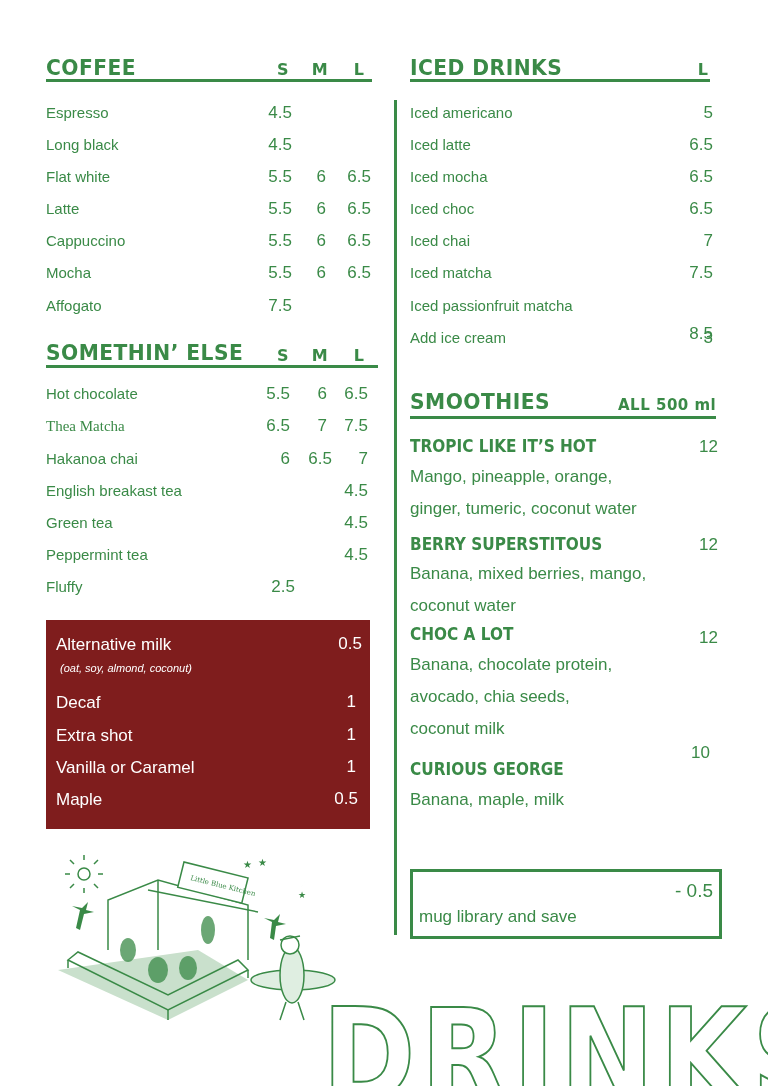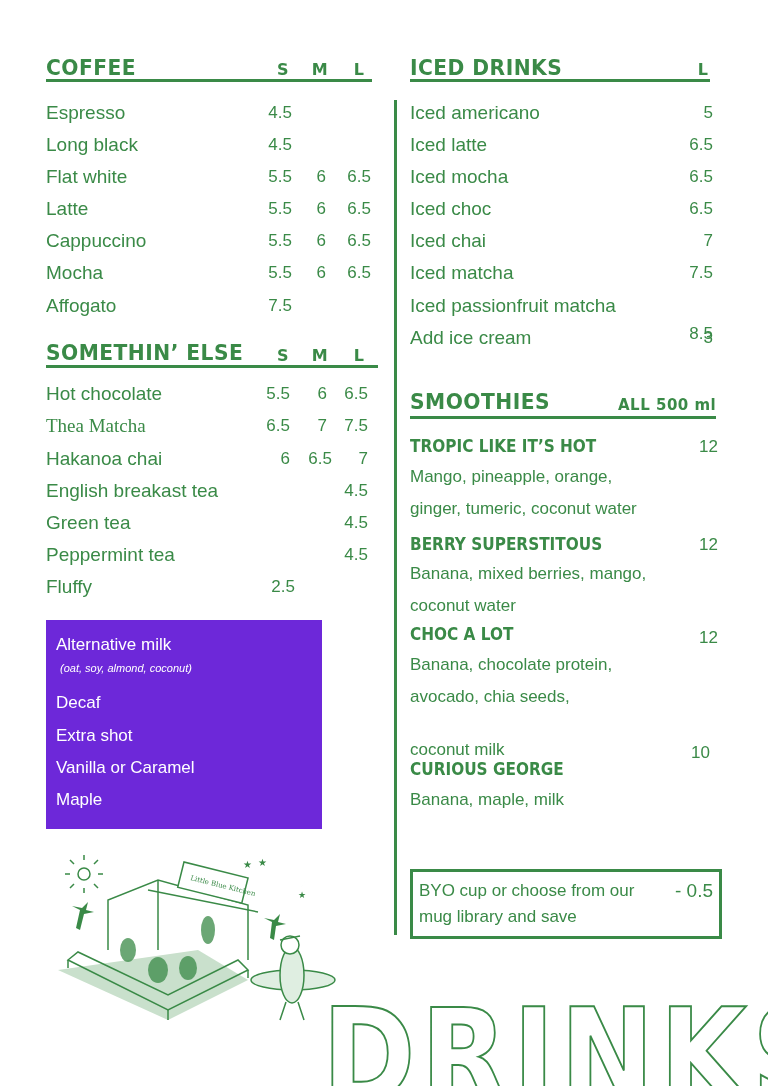--- a/index.html
+++ b/index.html
@@ -8,24 +8,24 @@
     font-family: "Liberation Sans", sans-serif; color: #3a8a47;
   }
   .abs { position: absolute; }
   .head {
     font-family: "DejaVu Sans", sans-serif; font-weight: bold; color: #3a8a47;
     letter-spacing: 0.5px;
   }
   .sec-title { font-size: 22px; transform: scaleX(0.92); transform-origin: left; white-space: nowrap; }
   .size-h { font-size: 16px; width: 30px; text-align: center; }
   .rule { height: 3px; background: #3a8a47; }
-  .row { position: absolute; font-size: 19px; line-height: 20px; white-space: nowrap; }
+  .row { position: absolute; font-size: 15px; line-height: 20px; white-space: nowrap; }
   .price { position: absolute; font-size: 17px; line-height: 20px; text-align: right; width: 40px; }
   .vline { position: absolute; left: 394px; top: 100px; width: 3px; height: 835px; background: #3a8a47; }
-  .addon-box { position: absolute; left: 46px; top: 620px; width: 276px; height: 209px; background: #6d28d9; color: #fff; }
+  .addon-box { position: absolute; left: 46px; top: 620px; width: 324px; height: 209px; background: #7f1d1d; color: #fff; }
   .addon-box .row { color: #fff; font-size: 17px; }
   .addon-box .price { color: #fff; }
   .addon-note { position:absolute; font-style: italic; font-size: 11px; color:#fff; }
   .sm-name { position: absolute; font-family: "DejaVu Sans", sans-serif; font-weight: bold; font-size: 17px; transform: scaleX(0.9); transform-origin: left; white-space: nowrap; }
   .sm-desc { position: absolute; font-size: 17px; white-space: nowrap; }
   .byo { position: absolute; left: 410px; top: 869px; width: 306px; height: 64px; border: 3px solid #3a8a47; }
   .byo .t { position: absolute; left: 6px; font-size: 17px; white-space: nowrap; }
   .byo .p { position: absolute; right: 6px; top: 8px; font-size: 19px; }
   .drinks-big {
     position: absolute; left: 322px; top: 992px; font-family: "DejaVu Sans", sans-serif; font-weight: bold;
@@ -194,31 +194,30 @@
     <div class="sm-name" style="left:410px;top:534px;">BERRY SUPERSTITOUS</div>
     <div class="price" style="left:678px;top:535px;">12</div>
     <div class="sm-desc" style="left:410px;top:564px;">Banana, mixed berries, mango,</div>
     <div class="sm-desc" style="left:410px;top:596px;">coconut water</div>
   </div>
   <div>
     <div class="sm-name" style="left:410px;top:624px;">CHOC A LOT</div>
     <div class="price" style="left:678px;top:628px;">12</div>
     <div class="sm-desc" style="left:410px;top:655px;">Banana, chocolate protein,</div>
     <div class="sm-desc" style="left:410px;top:687px;">avocado, chia seeds,</div>
-    <div class="sm-desc" style="left:410px;top:719px;margin-top:21px;">coconut milk</div>
+    <div class="sm-desc" style="left:410px;top:719px;">coconut milk</div>
   </div>
   <div>
     <div class="sm-name" style="left:410px;top:759px;">CURIOUS GEORGE</div>
     <div class="price" style="left:670px;top:743px;">10</div>
     <div class="sm-desc" style="left:410px;top:790px;">Banana, maple, milk</div>
   </div>
 </div>
 
 <div class="byo">
-  <div class="t" style="top:9px;">BYO cup or choose from our</div>
   <div class="t" style="top:35px;">mug library and save</div>
   <div class="p">- 0.5</div>
 </div>
 
 <div class="abs" style="left:48px;top:850px;width:290px;height:180px;">
   <svg width="290" height="180" viewBox="0 0 290 180">
 
     <g stroke="#3a8a47" stroke-width="1.5" fill="none">
       <circle cx="36" cy="24" r="6"></circle>
       <path d="M36 10 v-5 M36 38 v5 M22 24 h-5 M50 24 h5 M26 14 l-4 -4 M46 14 l4 -4 M26 34 l-4 4 M46 34 l4 4"></path>

